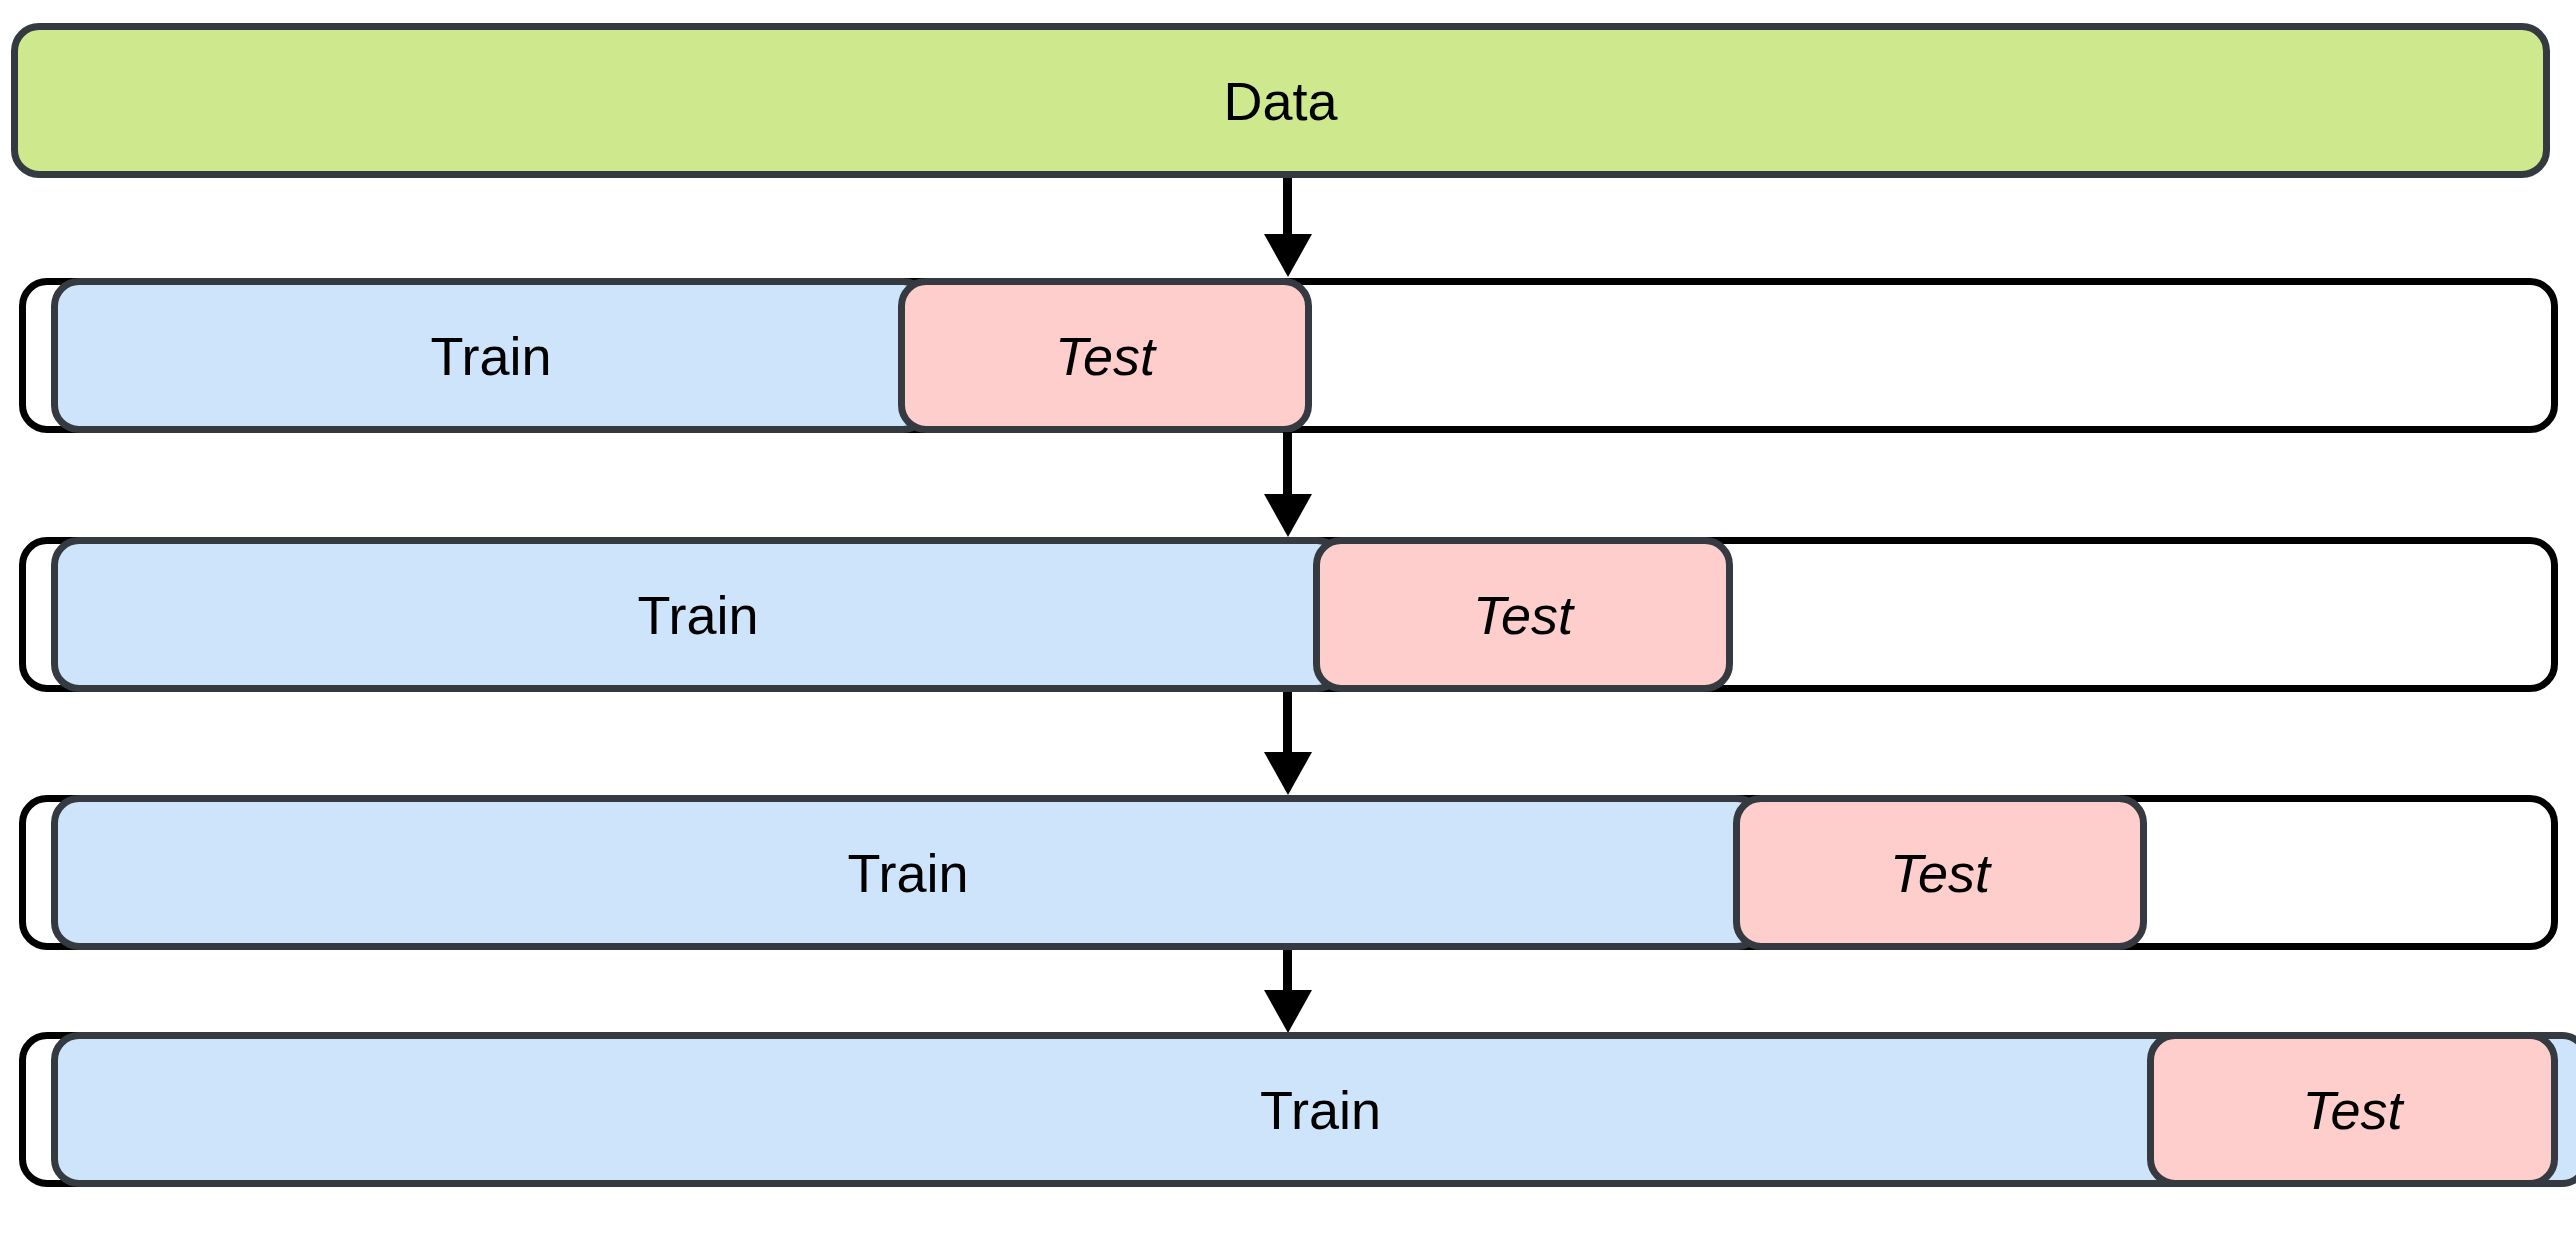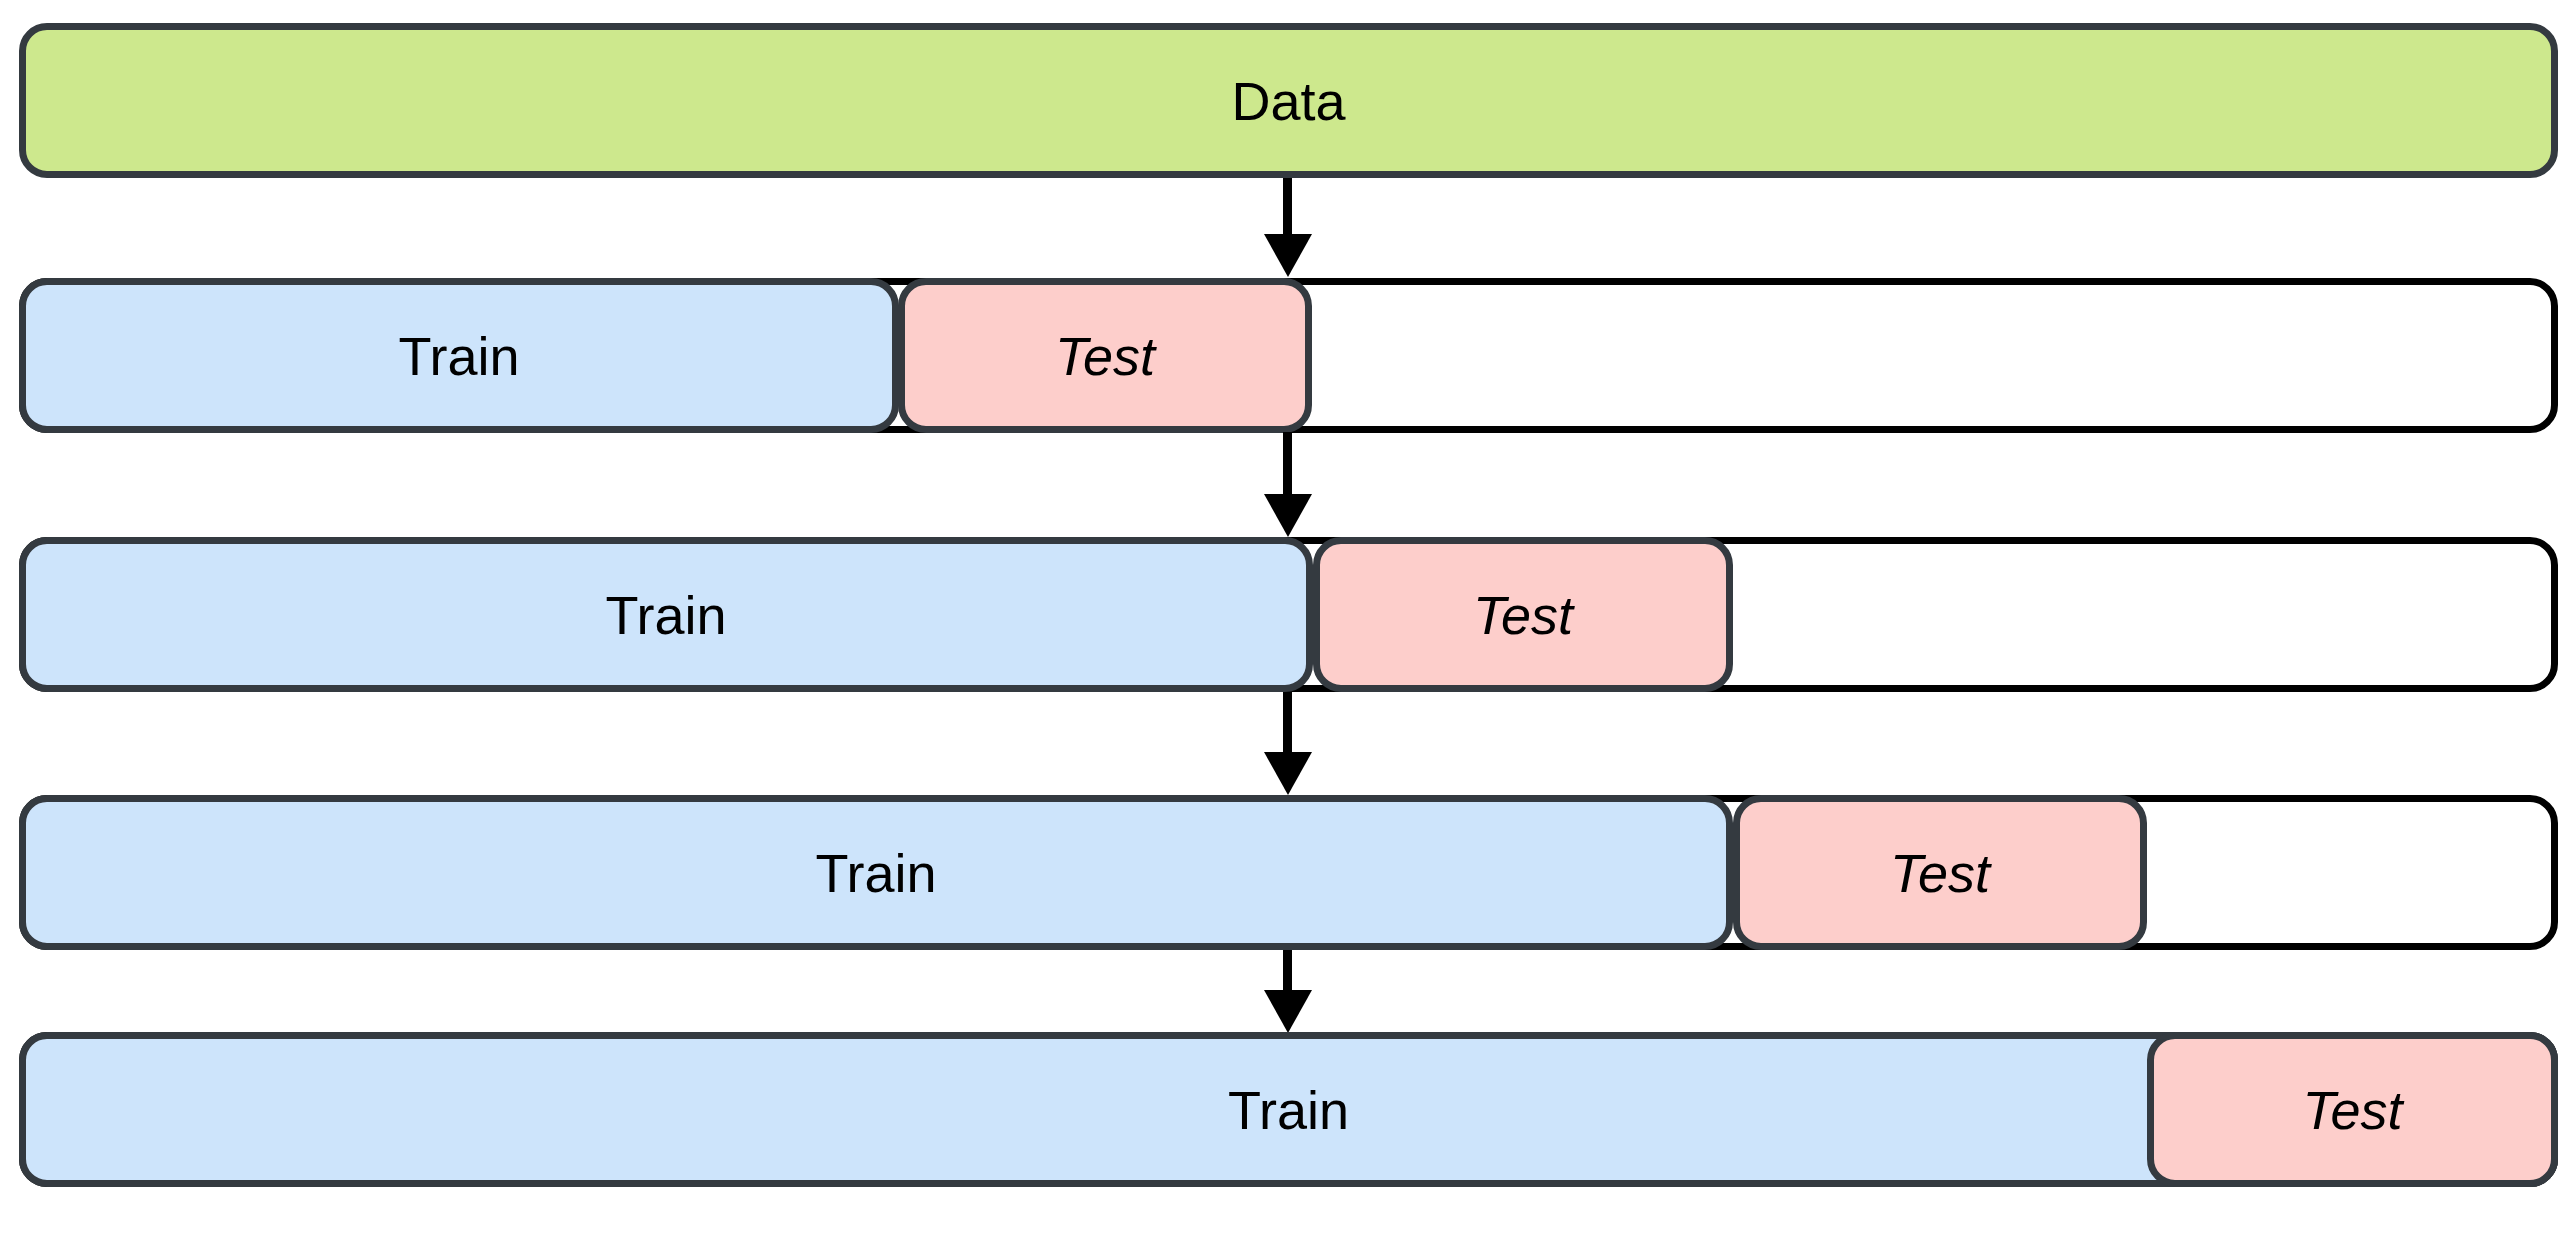--- a/index.html
+++ b/index.html
@@ -23,22 +23,22 @@
     justify-content: center;
     font-size: 54px;
     line-height: 1;
   }
   .row-bg {
     left: 19px;
     width: 2539px;
     background: #ffffff;
     border-color: var(--row-outline, #000000);
   }
-  .data-bar { background: var(--data-fill, #cde88d); left: 19px; width: 2539px; top: 23.4px; }
-  .train { background: var(--train-fill, #cde4fb); }
+  .data-bar { background: var(--data-fill, #cde88d); left: 11px; width: 2539px; top: 23.4px; }
+  .train { background: var(--train-fill, #cde4fb); margin-left: 32px; }
   .test  { background: var(--test-fill,  #fdcecb); font-style: italic; }
 
   
   .r1 { top: 278px; }
   .r2 { top: 537px; }
   .r3 { top: 795px; }
   .r4 { top: 1032px; }
 
   
   .r1.train { left: 19px;   width: 880px;  }

